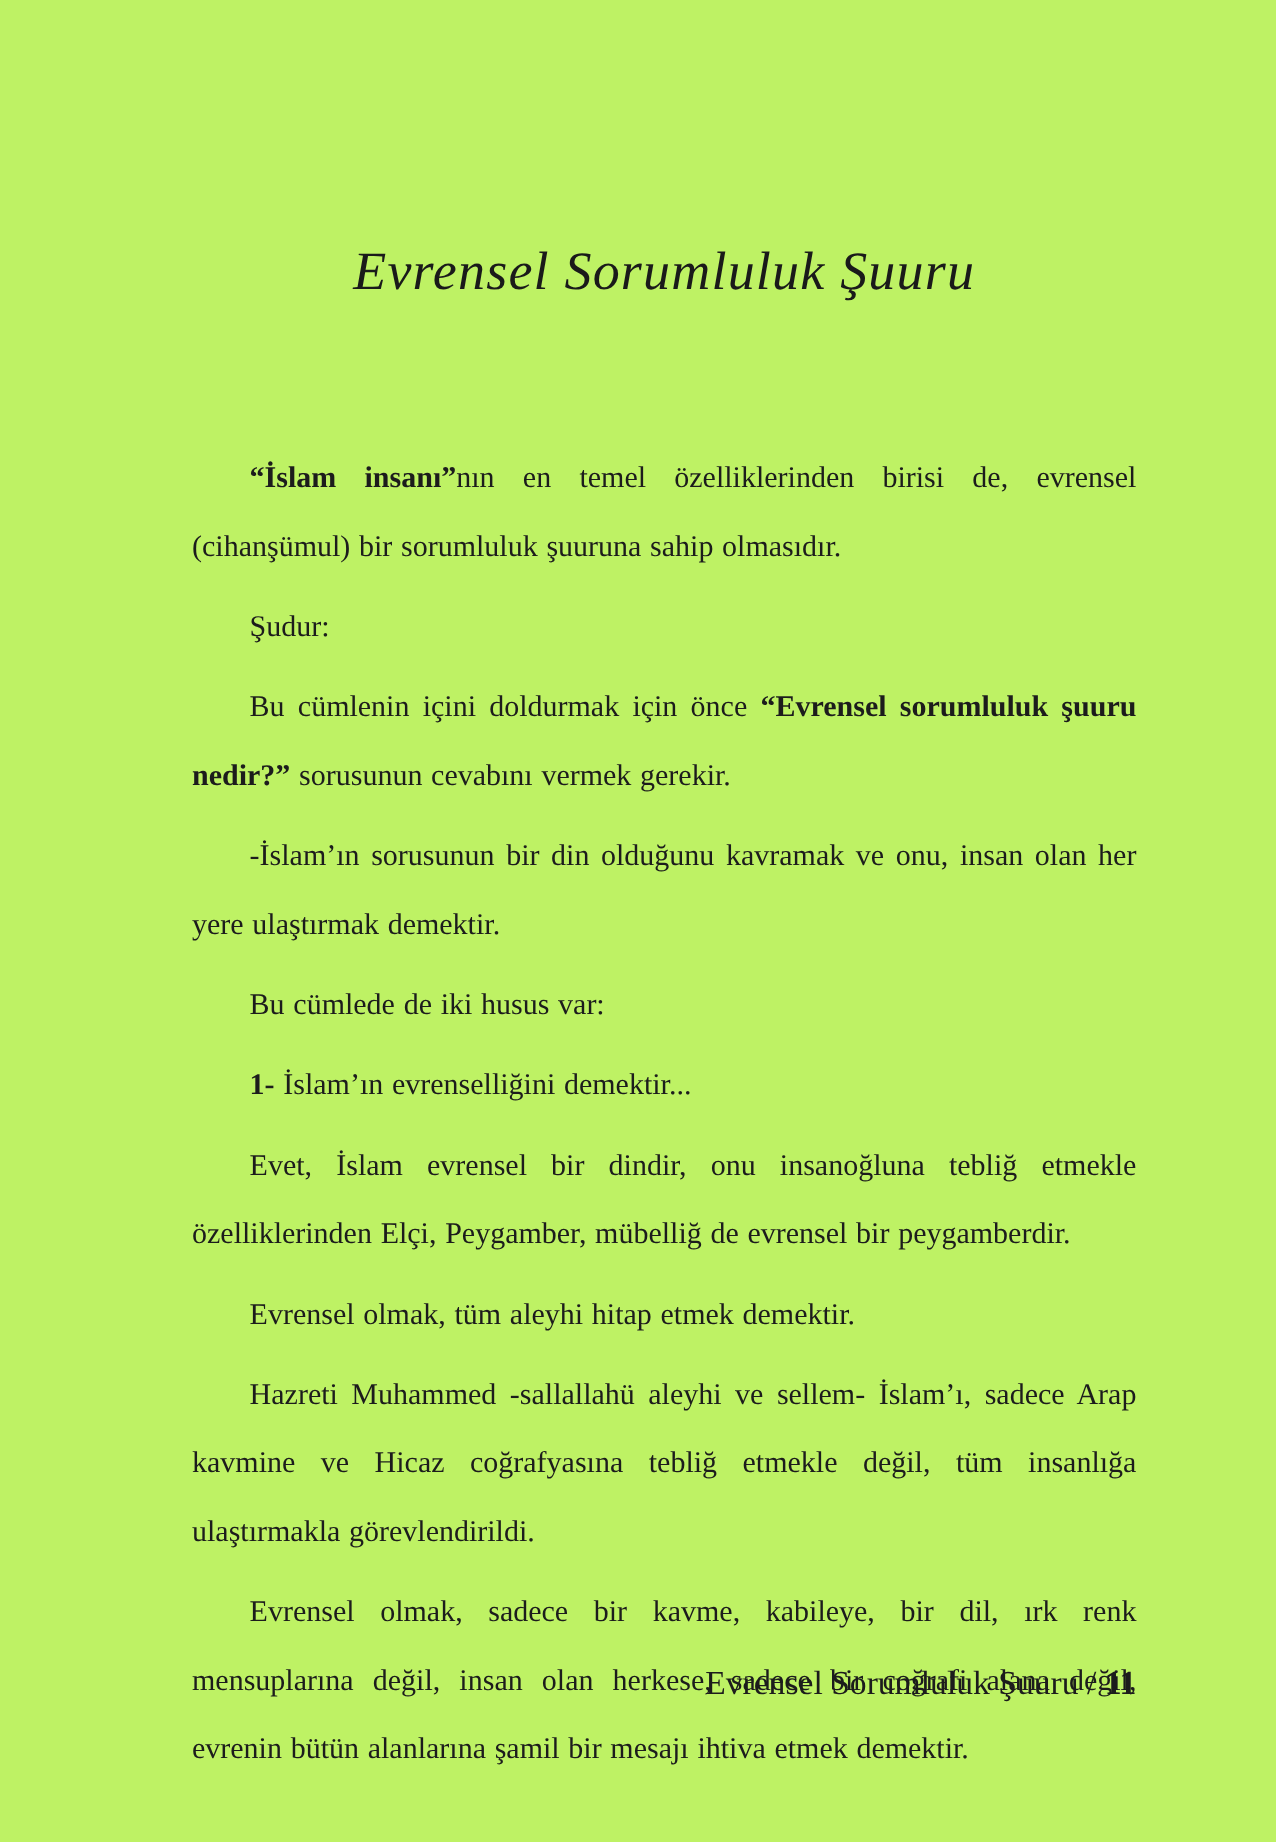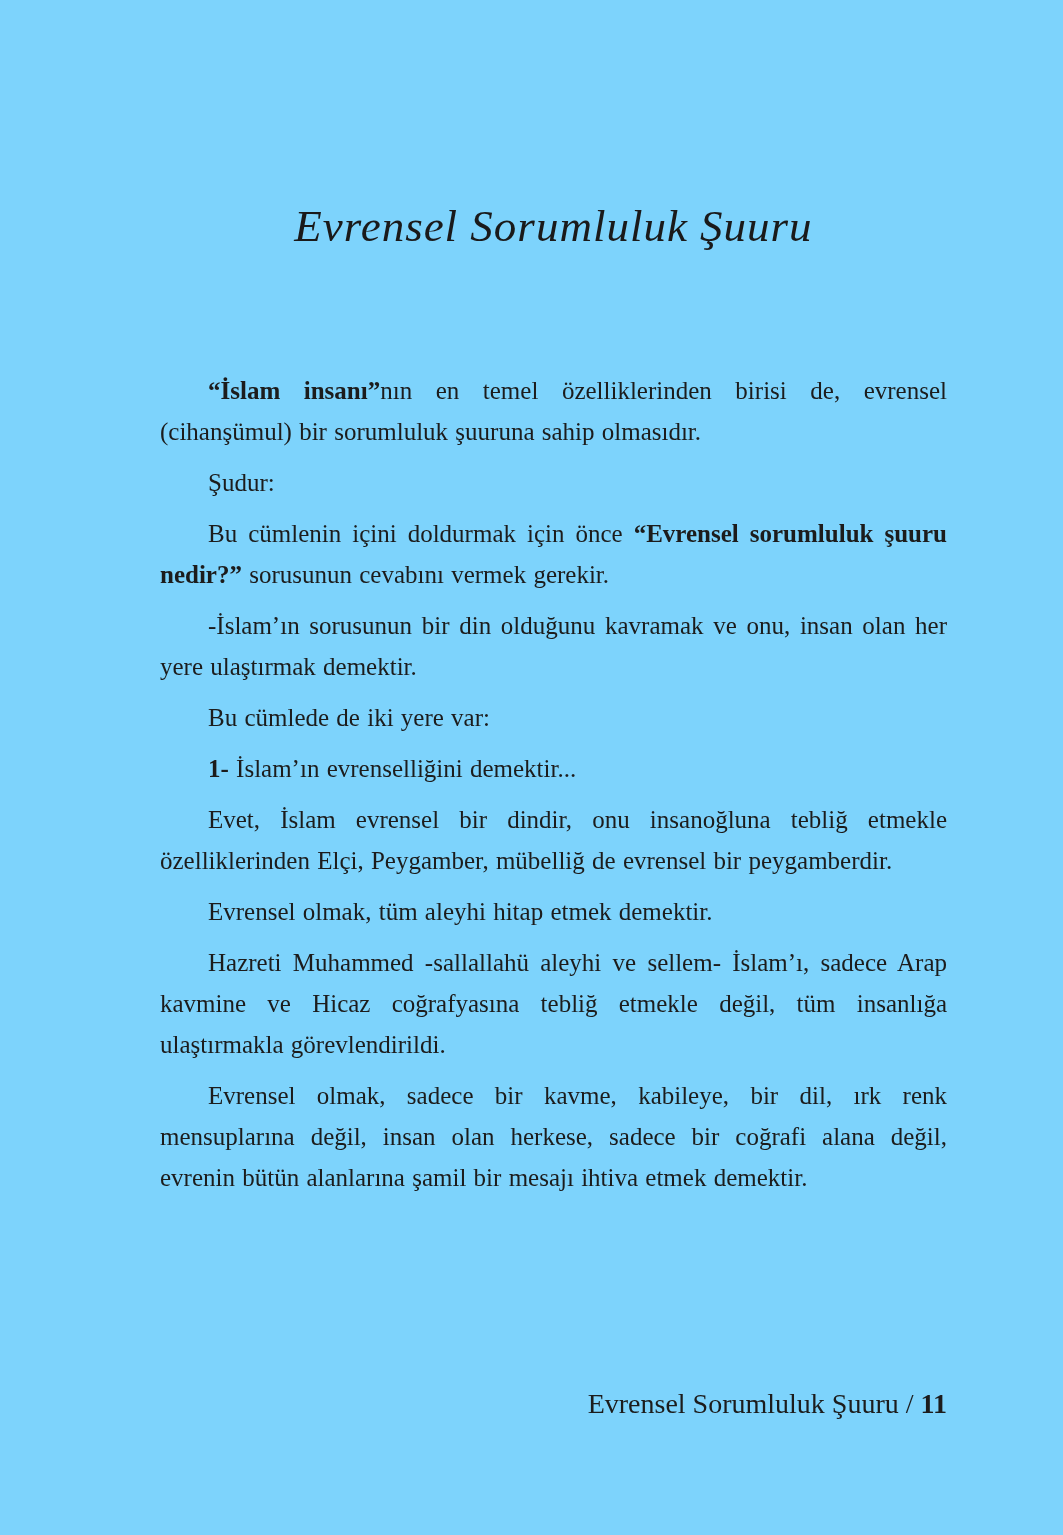--- a/index.html
+++ b/index.html
@@ -13,35 +13,35 @@
       position: relative;
       font-family: "Liberation Serif", serif;
       color: #1c1c1c;
       overflow: hidden;
     }
     .page {
       box-sizing: border-box;
       width: 1063px;
       height: 1535px;
       padding: 200px 116px 12px 160px;
-      background: #7dd3fc;
+      background: #bef264;
     }
     .title {
       font-family: "Liberation Serif", serif;
       font-style: italic;
       font-weight: 500;
       font-size: 45px;
       letter-spacing: 1px;
       text-align: center;
       color: #1a1a1a;
       margin: 0 0 118px 0;
     }
     .body-text p {
       font-size: 25px;
-      line-height: 41px;
+      line-height: 57px;
       text-align: justify;
       text-indent: 48px;
       margin: 0 0 10px 0;
       color: #1c1c1c;
       word-spacing: 1px;
     }
     .body-text p b {
       font-weight: bold;
     }
     .footer {
@@ -59,21 +59,21 @@
 <body>
 
 <div class="page">
   <h1 class="title">Evrensel Sorumluluk Şuuru</h1>
 
   <div class="body-text" id="body-text">
       <p><b>“İslam insanı”</b><span>nın en temel özelliklerinden birisi de, evrensel (cihanşümul) bir sorumluluk şuuruna sahip olmasıdır.</span></p>
       <p><span>Şudur:</span></p>
       <p><span>Bu cümlenin içini doldurmak için önce </span><b>“Evrensel sorumluluk şuuru nedir?”</b><span> sorusunun cevabını vermek gerekir.</span></p>
       <p><span>-İslam’ın sorusunun bir din olduğunu kavramak ve onu, insan olan her yere ulaştırmak demektir.</span></p>
-      <p><span>Bu cümlede de iki yere var:</span></p>
+      <p><span>Bu cümlede de iki husus var:</span></p>
       <p><b>1-</b><span> İslam’ın evrenselliğini demektir...</span></p>
       <p><span>Evet, İslam evrensel bir dindir, onu insanoğluna tebliğ etmekle özelliklerinden Elçi, Peygamber, mübelliğ de evrensel bir peygamberdir.</span></p>
       <p><span>Evrensel olmak, tüm aleyhi hitap etmek demektir.</span></p>
       <p><span>Hazreti Muhammed -sallallahü aleyhi ve sellem- İslam’ı, sadece Arap kavmine ve Hicaz coğrafyasına tebliğ etmekle değil, tüm insanlığa ulaştırmakla görevlendirildi.</span></p>
       <p><span>Evrensel olmak, sadece bir kavme, kabileye, bir dil, ırk renk mensuplarına değil, insan olan herkese, sadece bir coğrafi alana değil, evrenin bütün alanlarına şamil bir mesajı ihtiva etmek demektir.</span></p>
     </div>
 
   <div class="footer">
     <span>Evrensel Sorumluluk Şuuru / </span><b>11</b>
   </div>

